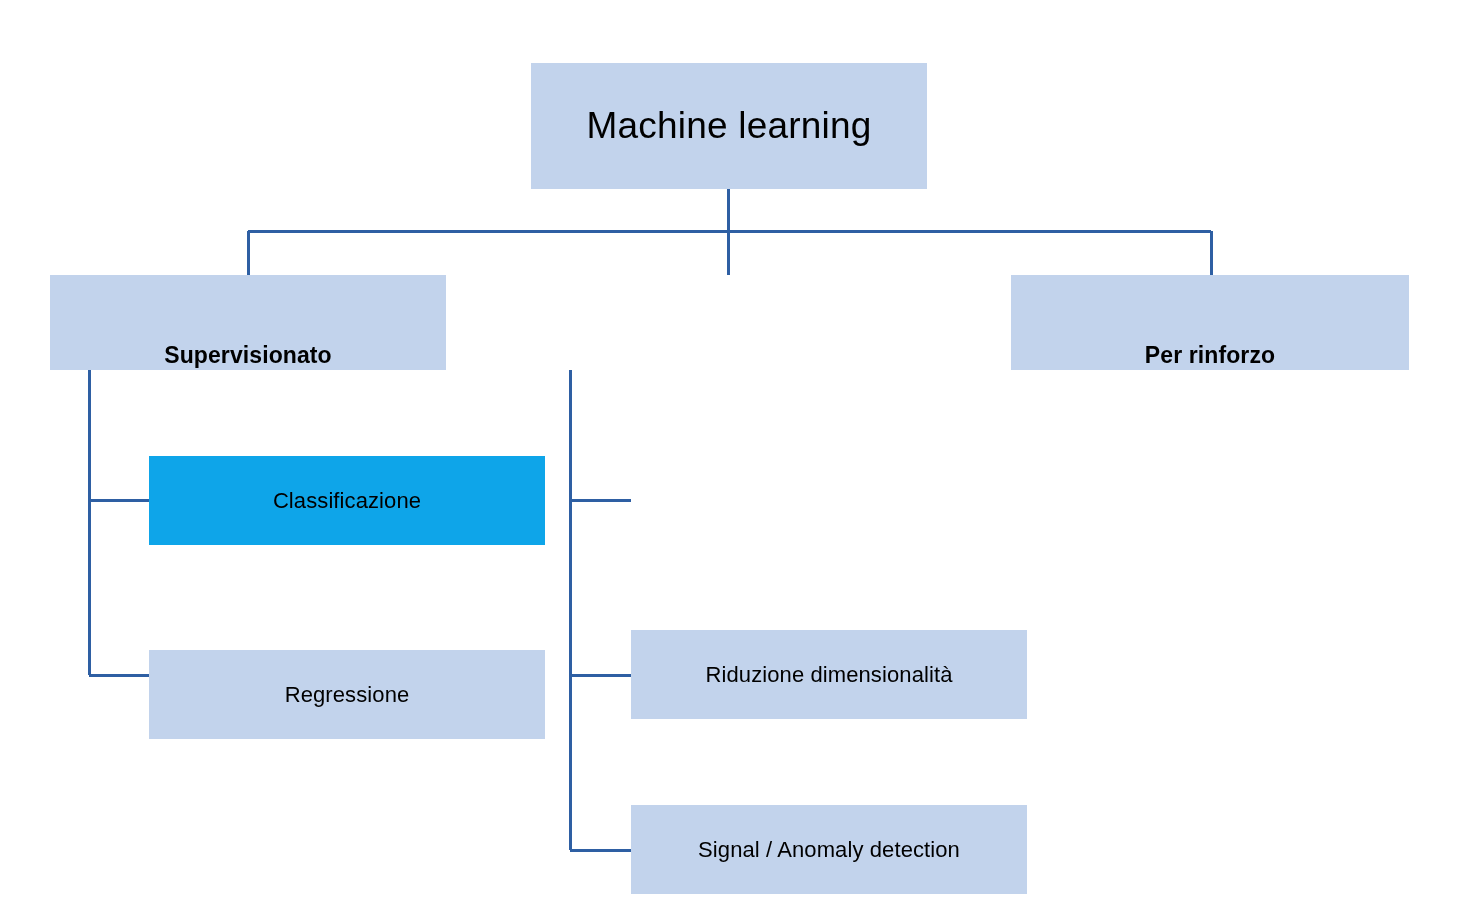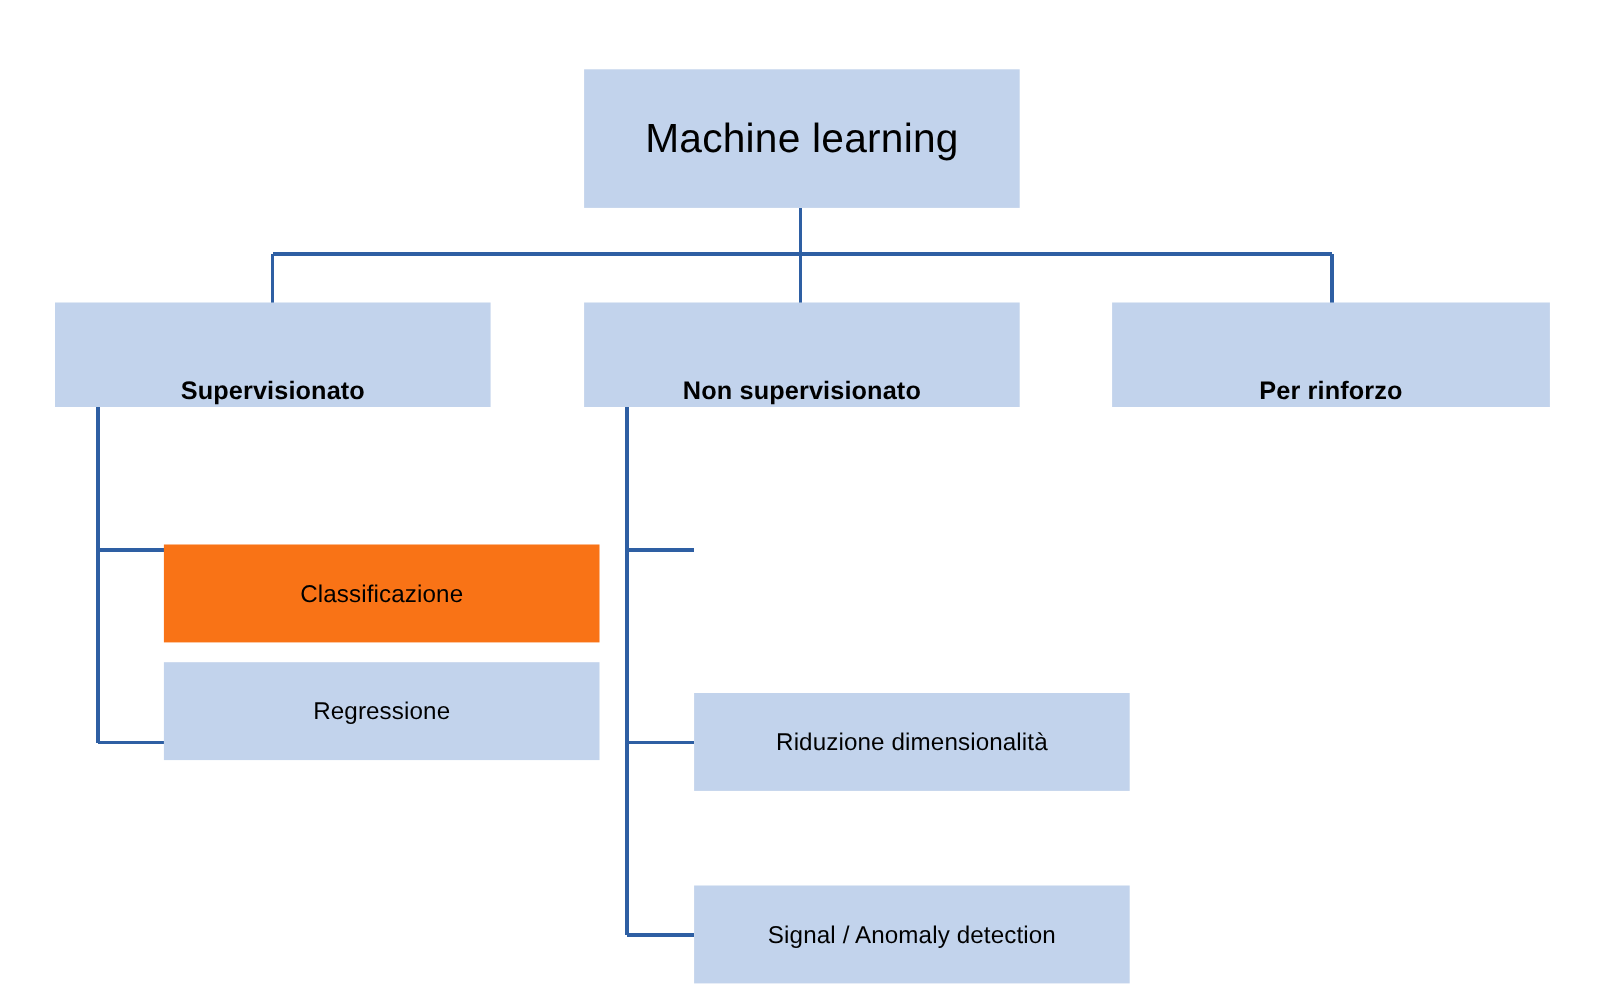--- a/index.html
+++ b/index.html
@@ -79,33 +79,30 @@
   </svg>
 
   <div class="node root" style="left: 531px; top: 63px; width: 396px; height: 126px; background: rgb(194, 211, 236); color: rgb(0, 0, 0);">
     <span>Machine learning</span>
   </div>
 
   <div class="node branch" style="left: 50px; top: 275px; width: 396px; height: 95px; background: rgb(194, 211, 236); color: rgb(0, 0, 0);">
     <span>Supervisionato</span>
   </div>
 
-  <div class="node branch" style="left: 531px; top: 275px; width: 396px; height: 95px; background: rgb(194, 211, 236); color: rgb(0, 0, 0);">
-    <span>Non supervisionato</span>
-  </div>
 
   <div class="node branch" style="left: 1011px; top: 275px; width: 398px; height: 95px; background: rgb(194, 211, 236); color: rgb(0, 0, 0);">
     <span>Per rinforzo</span>
   </div>
 
-  <div class="node leaf" style="left: 149px; top: 456px; width: 396px; height: 89px; background: #f97316; color: rgb(0, 0, 0); margin-top: 39px;">
+  <div class="node leaf" style="left: 149px; top: 456px; width: 396px; height: 89px; background: #0ea5e9; color: rgb(0, 0, 0);">
     <span>Classificazione</span>
   </div>
 
-  <div class="node leaf" style="left: 149px; top: 602px; width: 396px; height: 89px; background: rgb(194, 211, 236); color: rgb(0, 0, 0);">
+  <div class="node leaf" style="left: 149px; top: 650px; width: 396px; height: 89px; background: rgb(194, 211, 236); color: rgb(0, 0, 0);">
     <span>Regressione</span>
   </div>
 
 
   <div class="node leaf" style="left: 631px; top: 630px; width: 396px; height: 89px; background: rgb(194, 211, 236); color: rgb(0, 0, 0);">
     <span>Riduzione dimensionalità</span>
   </div>
 
   <div class="node leaf" style="left: 631px; top: 805px; width: 396px; height: 89px; background: rgb(194, 211, 236); color: rgb(0, 0, 0); align-items: center;">
     <span>Signal / Anomaly detection</span>

